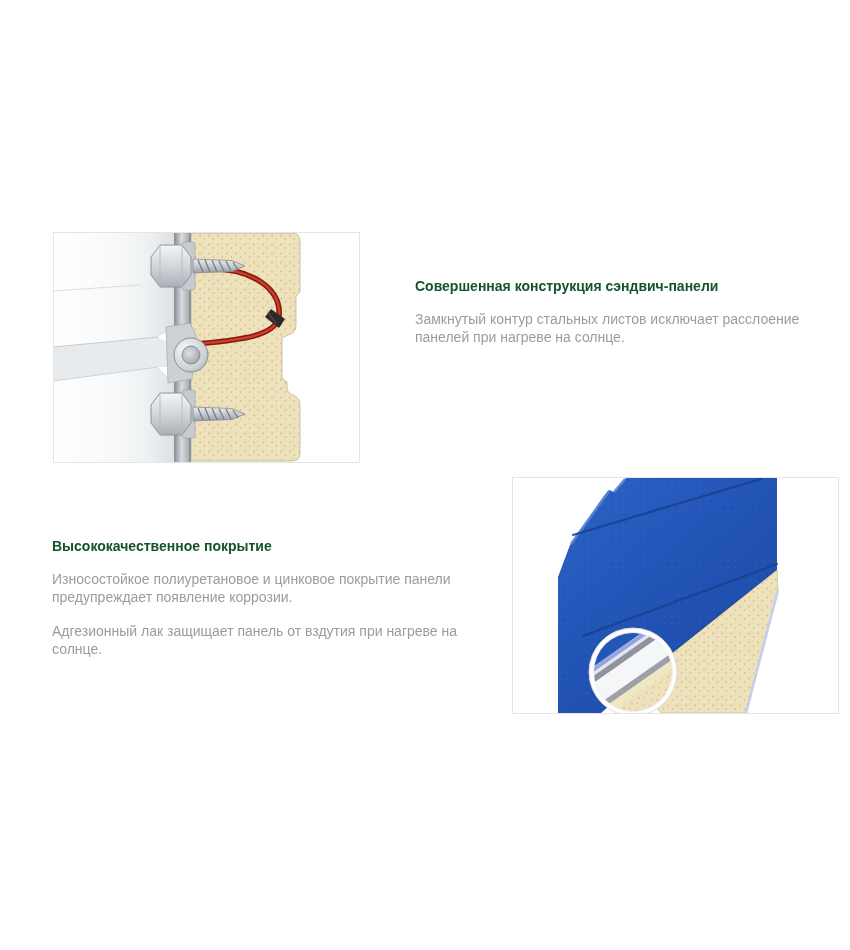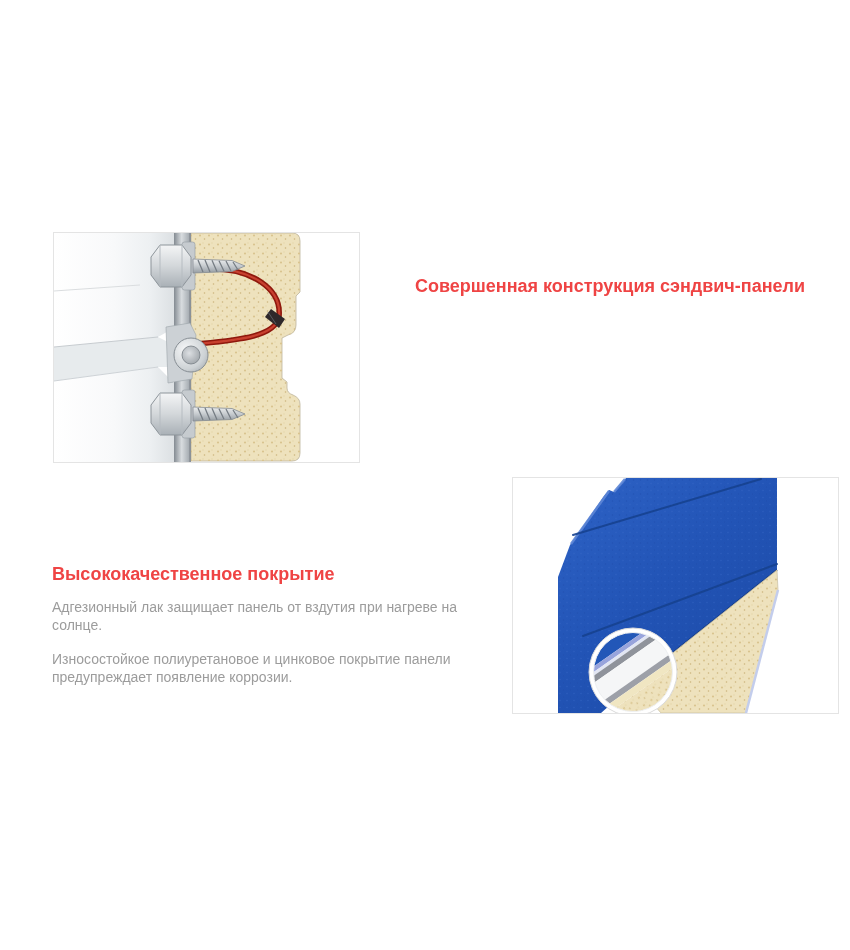--- a/index.html
+++ b/index.html
@@ -19,26 +19,26 @@
   .figure-frame svg { display: block; }
   .frame-construction { left: 53px;  top: 232px; width: 305px; height: 229px; }
   .frame-coating      { left: 512px; top: 477px; width: 325px; height: 235px; }
   .text-block {
     position: absolute;
     color: #9c9c9c;
     font-size: 14px;
     line-height: 17.5px;
   }
   .text-construction { left: 415px; top: 277px; width: 402px; }
-  .text-coating      { left: 52px;  top: 537px; width: 432px; margin-top: 28px; }
+  .text-coating      { left: 52px;  top: 537px; width: 432px; }
   .text-block h3 {
     margin: 0 0 16px 0;
-    font-size: 18px;
+    font-size: 14px;
     font-weight: bold;
-    color: #ef4444;
+    color: #14532d;
     line-height: 18px;
   }
   .text-block p { margin: 0 0 17px 0; }
   .text-block p:last-child { margin-bottom: 0; }
 </style>
 </head>
 <body>
 
 <div class="canvas">
 
@@ -126,26 +126,27 @@
         <circle cx="137" cy="122" r="9" fill="url(#gRollerIn)" stroke="#767d84" stroke-width="0.8"></circle>
       </g>
 
       <use href="#screwShape" x="0" y="0"></use>
       <use href="#screwShape" x="0" y="148"></use>
     </svg>
   </div>
 
   <div class="text-block text-construction">
     <h3>Совершенная конструкция сэндвич-панели</h3>
+    <p>Замкнутый контур стальных листов исключает расслоение панелей при нагреве на солнце.</p>
   </div>
 
   <div class="text-block text-coating">
     <h3>Высококачественное покрытие</h3>
+    <p>Износостойкое полиуретановое и цинковое покрытие панели предупреждает появление коррозии.</p>
     <p>Адгезионный лак защищает панель от вздутия при нагреве на солнце.</p>
-    <p>Износостойкое полиуретановое и цинковое покрытие панели предупреждает появление коррозии.</p>
   </div>
 
   <div class="figure-frame frame-coating">
     <svg width="325" height="235" viewBox="0 0 325 235">
       <defs>
         <linearGradient id="gBlue" x1="0" y1="0" x2="0.8" y2="1">
           <stop offset="0" stop-color="#2e63c6"></stop>
           <stop offset="0.5" stop-color="#2254b6"></stop>
           <stop offset="1" stop-color="#1c4aa6"></stop>
         </linearGradient>

